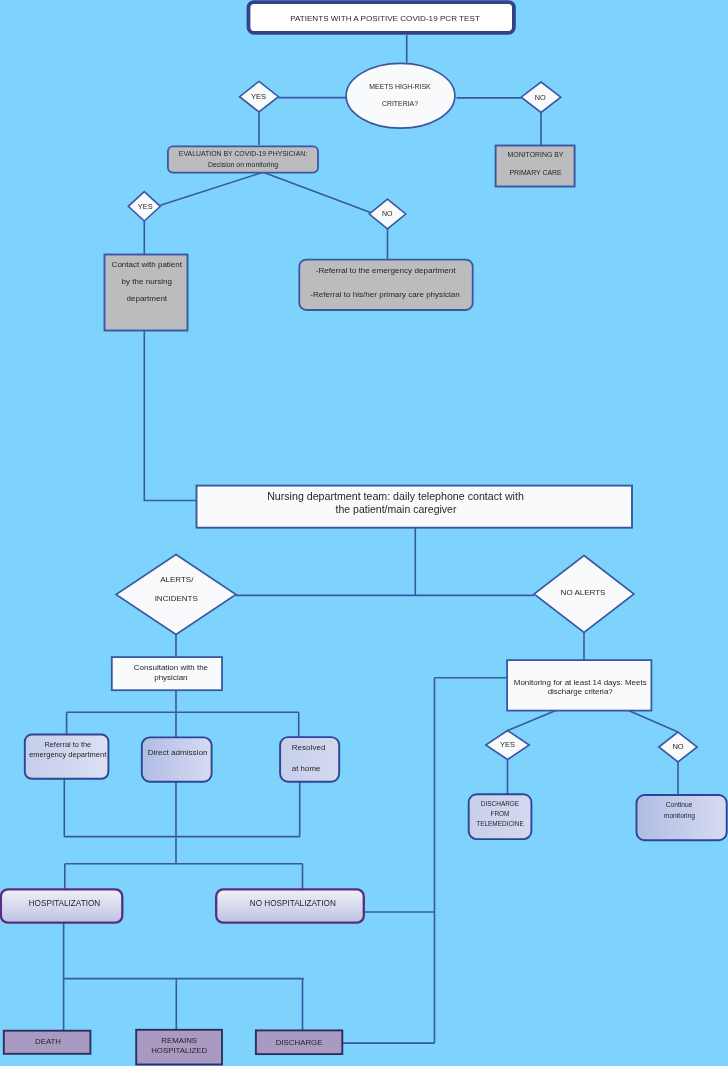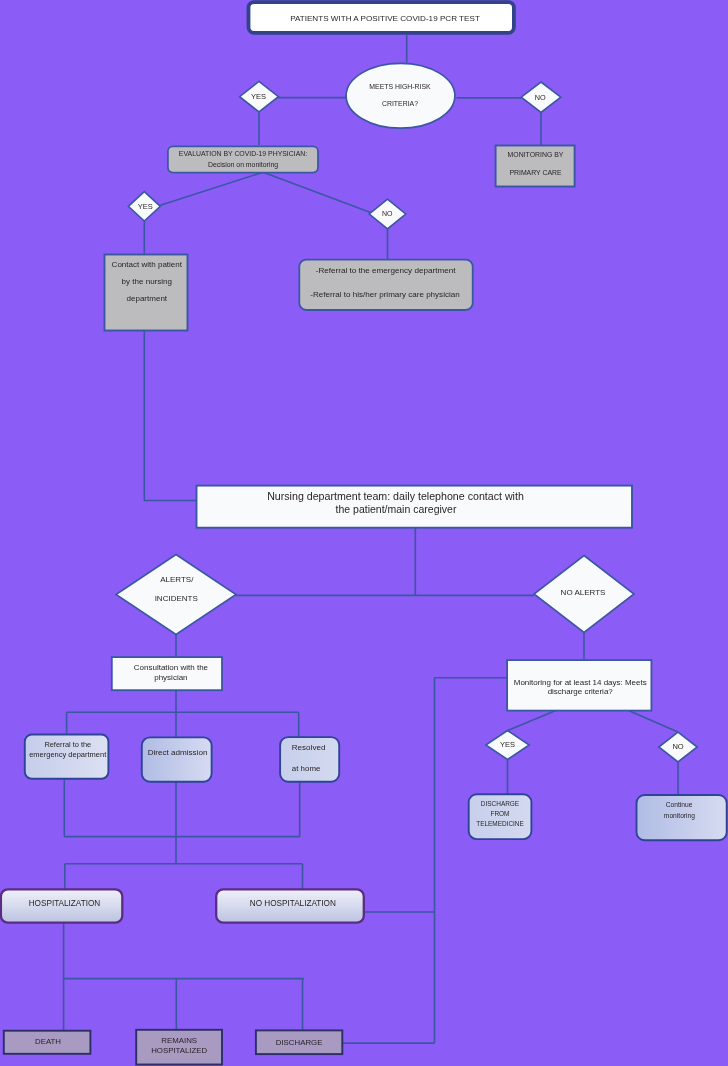--- a/index.html
+++ b/index.html
@@ -1,19 +1,19 @@
 <!DOCTYPE html>
 <html><head>
 <meta charset="utf-8">
 <title>COVID-19 telemedicine follow-up flowchart</title>
 <style>
   html,body{margin:0;padding:0;background:#ffffff;}
   body{width:728px;height:1066px;overflow:hidden;
        font-family:"Liberation Sans",sans-serif;}
-  #canvas{position:relative;width:728px;height:1066px;background:#8b5cf6;}
+  #canvas{position:relative;width:728px;height:1066px;background:#7dd3fc;}
   svg#flow{position:absolute;left:0;top:0;width:728px;height:1066px;display:block;}
   svg#flow text{font-family:"Liberation Sans",sans-serif;fill:#231f20;
        text-anchor:middle;dominant-baseline:middle;}
 </style>
 </head>
 <body>
 
 <div id="canvas">
 <svg id="flow" viewBox="0 0 728 1066" xmlns="http://www.w3.org/2000/svg">
 <defs>

